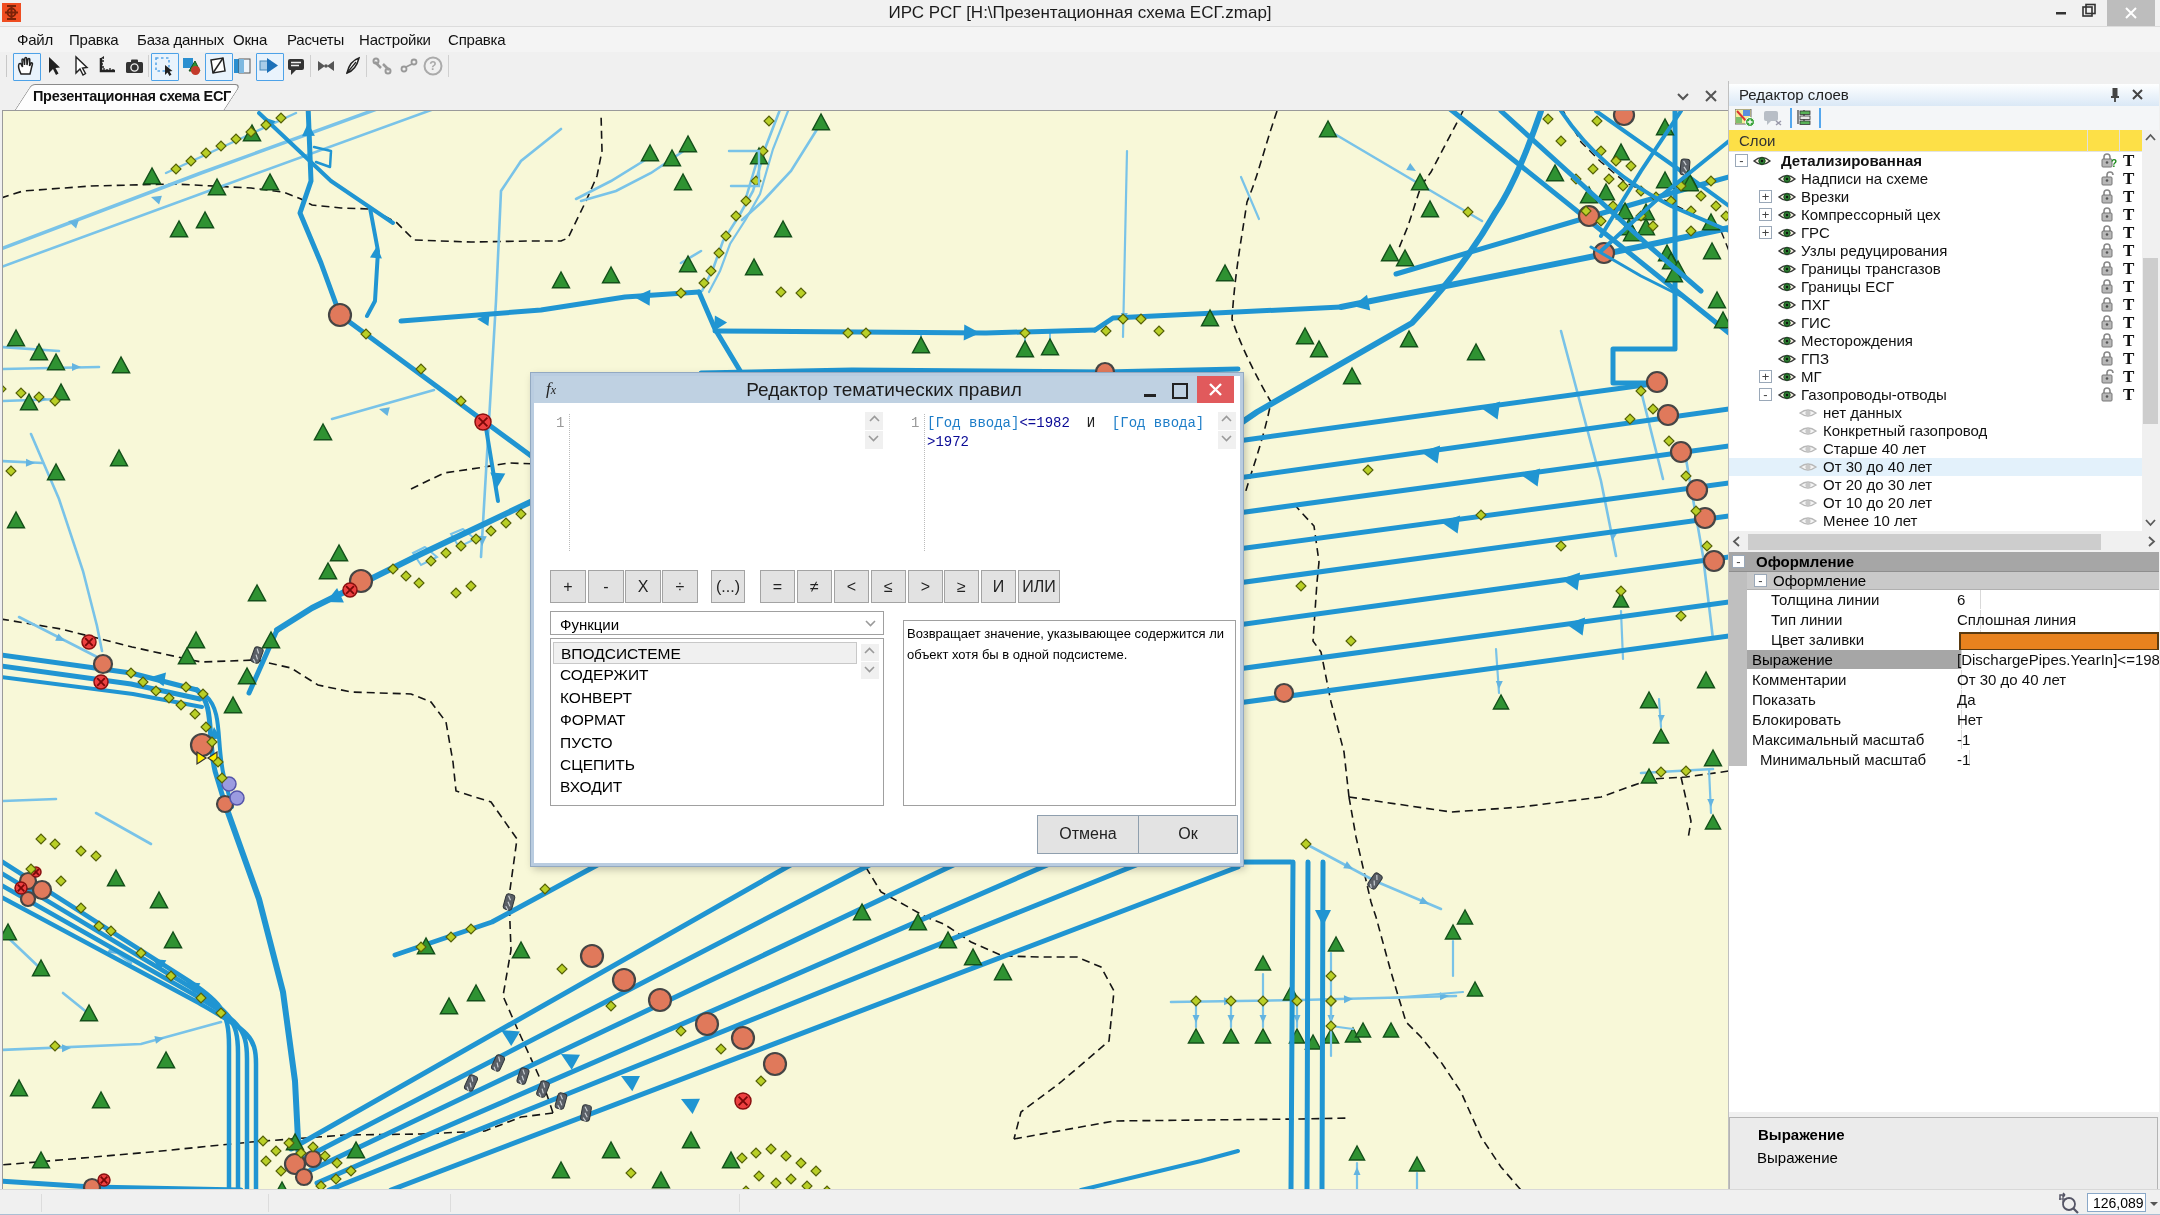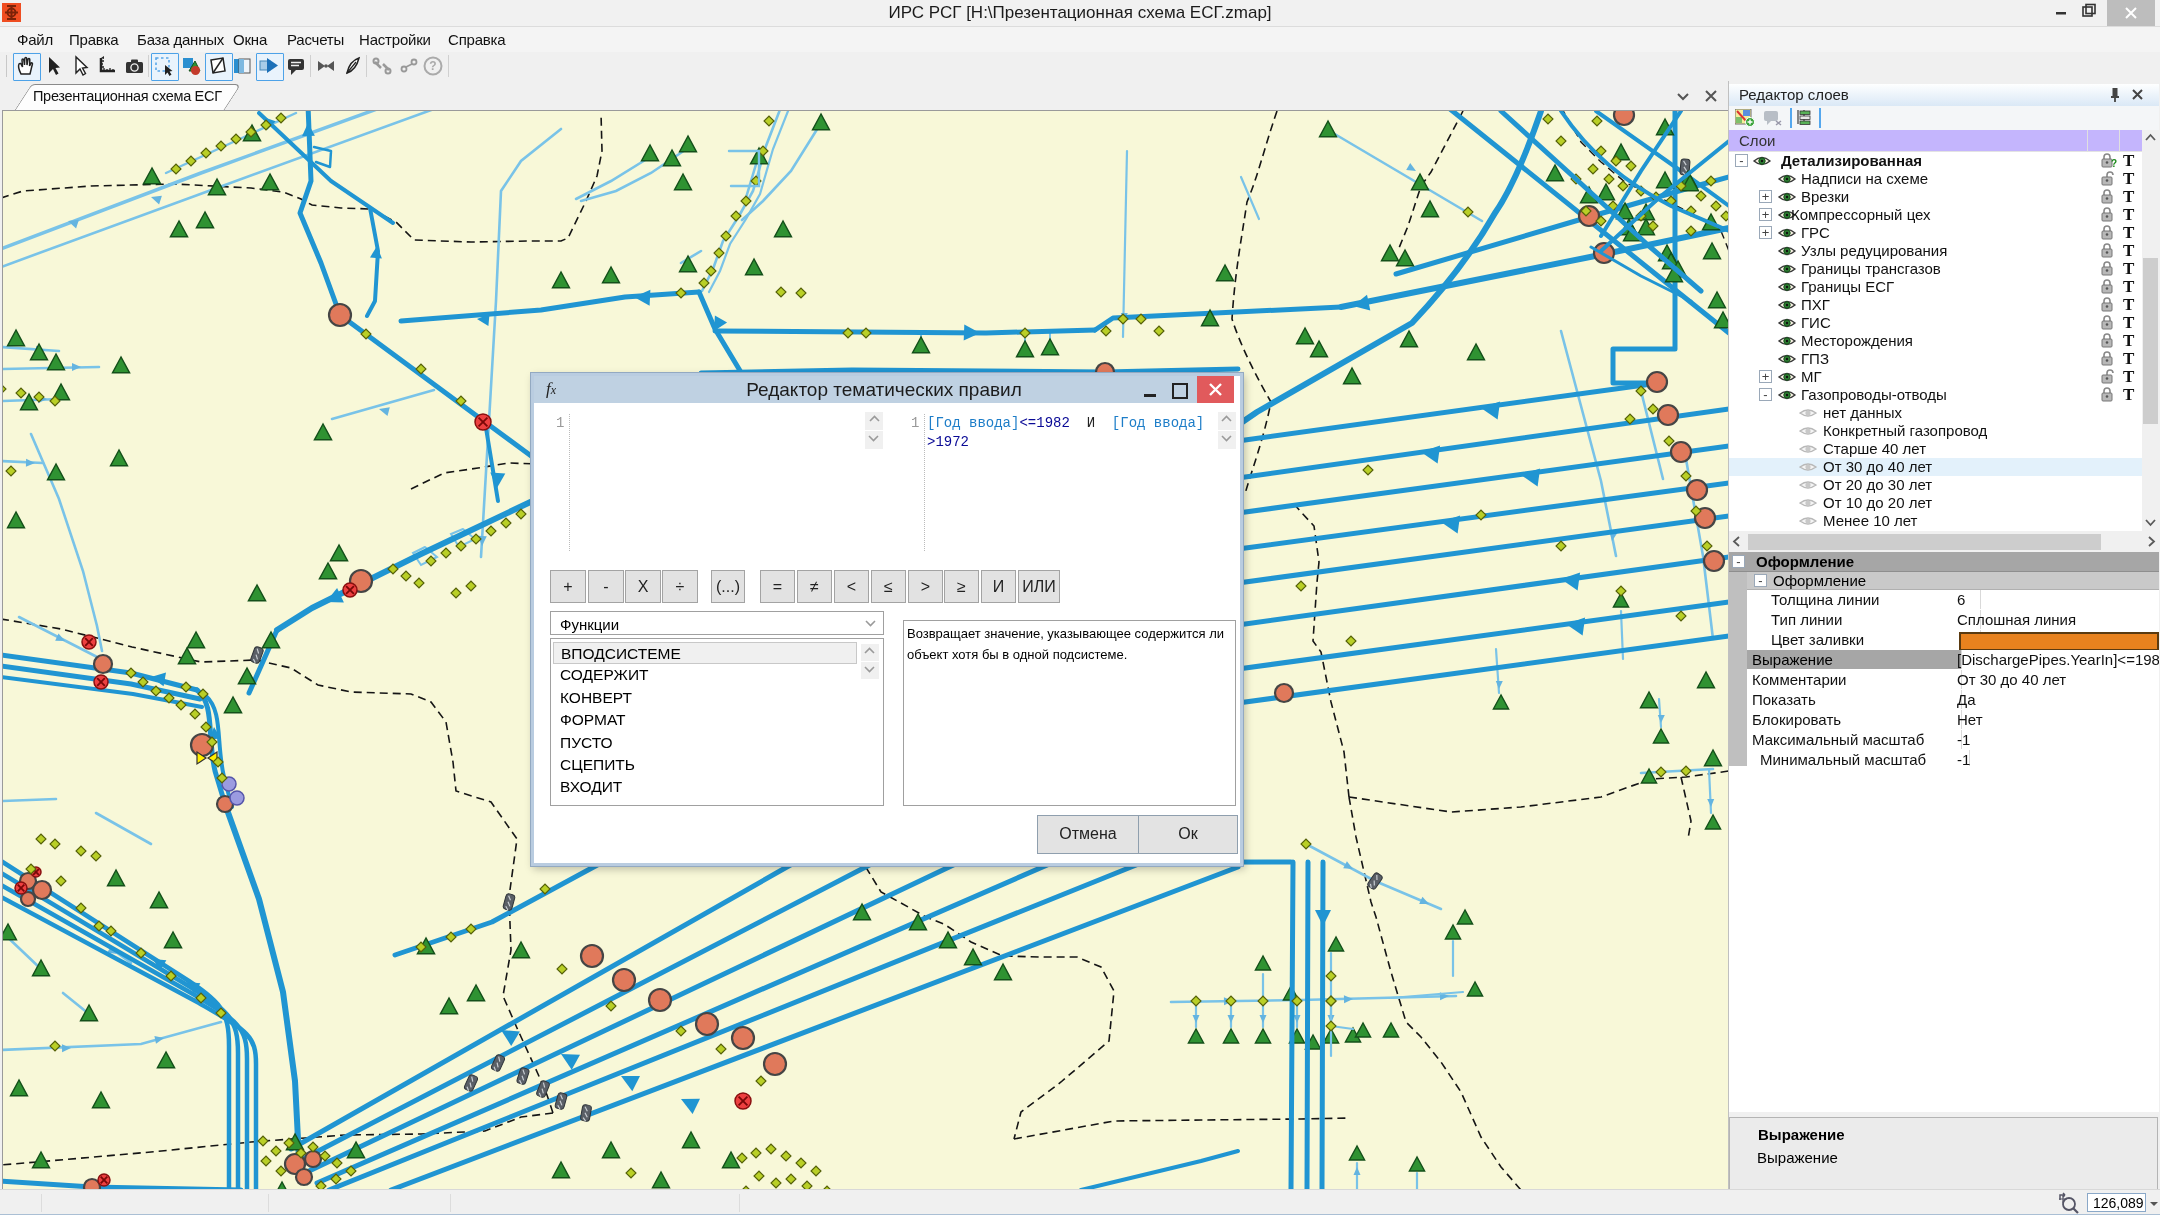--- a/index.html
+++ b/index.html
@@ -9,28 +9,28 @@
 #menubar{left:0;top:27px;width:2160px;height:25px;background:#f4f4f4}
 .mi{position:absolute;top:0;font-size:15px;color:#111;line-height:26px;letter-spacing:-0.2px}
 #toolbar{left:0;top:52px;width:2160px;height:29px;background:#f0f0f0}
 .tbtn{position:absolute;top:1px;width:26px;height:26px}
 .tsel{border:1px solid #4da2e8;background:#e9f3fc;border-radius:1px}
 .tsep{position:absolute;top:3px;width:1px;height:22px;background:#d0d0d0}
 #tabstrip{left:0;top:81px;width:2160px;height:29px;background:#f0f0f0}
 #tab{position:absolute;left:14px;top:3px;width:208px;height:26px;background:#fdfdfd;
 border:1px solid #8a8a8a;border-bottom:none;border-radius:4px 6px 0 0;
 transform:skewX(-33deg);transform-origin:bottom left}
-#tabtext{position:absolute;left:33px;top:7px;font-size:14.5px;font-weight:normal;color:#111;letter-spacing:-0.3px}
+#tabtext{position:absolute;left:33px;top:7px;font-size:14.5px;font-weight:bold;color:#111;letter-spacing:-0.3px}
 #mapwrap{left:2px;top:110px;width:1726px;height:1079px;background:#f8f8d8;border-left:1px solid #9a9a9a;border-top:1px solid #9a9a9a}
 #statusbar{left:0;top:1189px;width:2160px;height:26px;background:#f0f0f0;border-top:1px solid #d8d8d8}
 #panel{left:1728px;top:81px;width:432px;height:1108px;background:#f0f0f0}
 #phead{position:absolute;left:1px;top:3px;width:430px;height:22px;
 background:linear-gradient(#feffff,#dae8f6);font-size:15px;color:#222;line-height:22px;padding-left:10px;box-sizing:border-box}
 #picons{position:absolute;left:1px;top:25px;width:430px;height:24px;background:#f4f6f8}
-#treehead{position:absolute;left:1px;top:49px;width:413px;height:22px;background:#c4b5fd;border-bottom:1px solid #e3e3e3;
+#treehead{position:absolute;left:1px;top:49px;width:413px;height:22px;background:#fde047;border-bottom:1px solid #e3e3e3;
 font-size:15px;color:#333;line-height:22px;padding-left:10px;box-sizing:border-box}
 #tree{position:absolute;left:1px;top:71px;width:413px;height:379px;background:#fff;overflow:hidden}
 .trow{position:absolute;left:0;width:413px;height:18px;font-size:15px;color:#111;line-height:18px}
 .thl{background:#e3f1fb}
 .pm{position:absolute;width:13px;height:13px;border:1px solid #9aa8b8;background:#fff;
 font-size:13px;line-height:11px;text-align:center;color:#444;box-sizing:border-box}
 .tT{position:absolute;font-family:"Liberation Serif",serif;font-weight:bold;font-size:17px;color:#111;top:0}
 #vscroll{position:absolute;left:414px;top:49px;width:17px;height:401px;background:#f0f0f0}
 #hscroll{position:absolute;left:1px;top:452px;width:430px;height:18px;background:#f0f0f0}
 .sthumb{position:absolute;background:#cdcdcd}
@@ -811,21 +811,21 @@
       </div>
       <div class="trow" style="top:54px">
         <div class="pm" style="left:30px;top:2px">+</div>
         <svg width="18" height="13" style="position:absolute;left:49px;top:3px">
           <g transform="translate(0,0)">
             <path d="M1,6 Q9,-1 17,6 Q9,13 1,6 Z" fill="#fdf6e8" stroke="#3a3a3a" stroke-width="1.5"></path>
             <circle cx="9" cy="6" r="3.2" fill="#2e7d32" stroke="#14501a"></circle>
             <circle cx="9" cy="6" r="1.2" fill="#111"></circle>
           </g>
         </svg>
-        <span style="position:absolute;left:62px;font-weight:normal">Компрессорный цех</span>
+        <span style="position:absolute;left:72px;font-weight:normal">Компрессорный цех</span>
         <svg width="16" height="16" style="position:absolute;left:372px;top:1px">
           <g transform="translate(0,0)">
             <path d="M3,6 V4 a3,3 0 0 1 6,0 V6" fill="none" stroke="#888" stroke-width="1.6"></path>
             <rect x="1" y="6" width="10" height="8" rx="1" fill="#b8b8b8" stroke="#777" stroke-width="1"></rect>
             <circle cx="6" cy="9.5" r="1.3" fill="#555"></circle>
           </g>
         </svg>
         <span class="tT" style="left:394px">T</span>
       </div>
       <div class="trow" style="top:72px">

